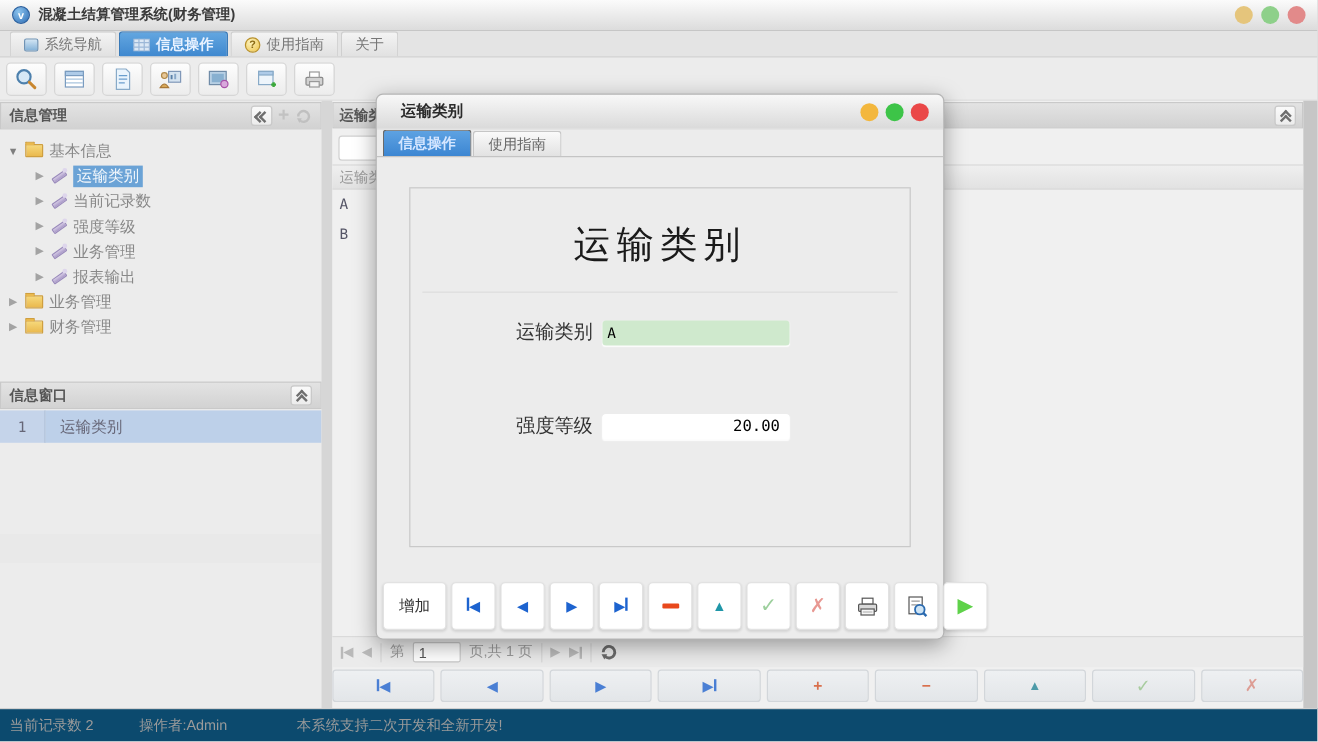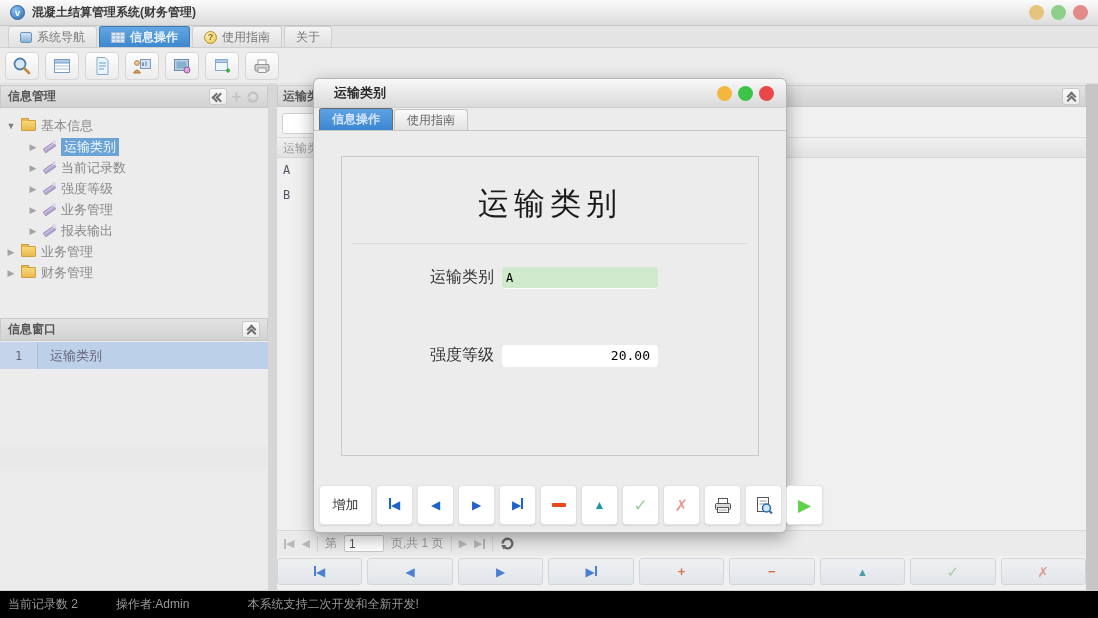--- a/index.html
+++ b/index.html
@@ -105,21 +105,21 @@
   .vbar-g { width:2px; height:10px; background:#b9b9b9; display:inline-block; }
   .btnrow { position:absolute; left:0; right:0; top:474px; height:27px; display:flex; gap:5px; }
   .big-btn { flex:1; background:linear-gradient(#eef0f2,#e3e6e9); border:1px solid #d2d6da; border-radius:3px;
     display:flex; align-items:center; justify-content:center; font-size:13px; }
   .c-blue { color:#4a7fd4; } .c-orange { color:#d9704d; font-weight:bold; }
   .c-teal { color:#4d9aa8; font-size:11px; } .c-green { color:#a8cc9f; font-weight:bold; font-size:15px; }
   .c-red { color:#dd9d94; font-weight:bold; font-size:14px; }
   .vbar-b { width:2px; height:10px; background:#4a7fd4; display:inline-block; }
 
   
-  .statusbar { position:absolute; left:0; right:0; bottom:0; height:28px; background:#000000;
+  .statusbar { position:absolute; left:0; right:0; bottom:0; height:28px; background:#0c4a6e;
     border-top:1px solid #d0d0d0; display:flex; align-items:center; font-size:12px; color:#9a9a9a; padding-left:8px; }
   .st-op { margin-left:38px; } .st-msg { margin-left:58px; }
 
   
   .dialog { position:absolute; left:313px; top:78px; width:474px; height:455px;
     background:#ececec; border:1px solid #b5b5b5; border-radius:6px;
     box-shadow:0 5px 18px rgba(0,0,0,.35); z-index:50; }
   .d-hd { height:29px; border-radius:6px 6px 0 0; background:linear-gradient(#f8f8f8,#dadada);
     border-bottom:1px solid #cfcfcf; display:flex; align-items:center; padding:0 12px; }
   .d-title { margin-left:8px; font-size:13px; font-weight:bold; color:#2a2a2a; }

